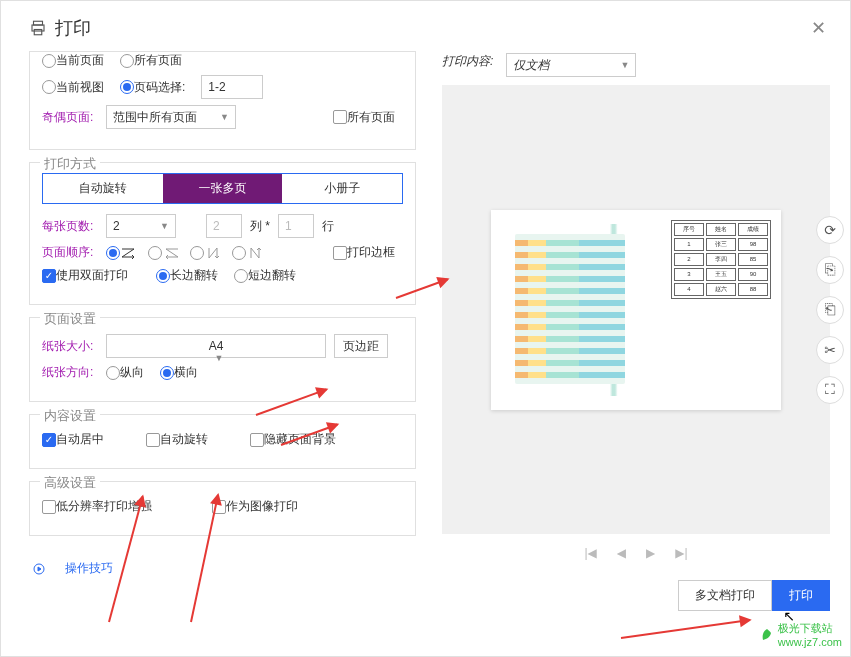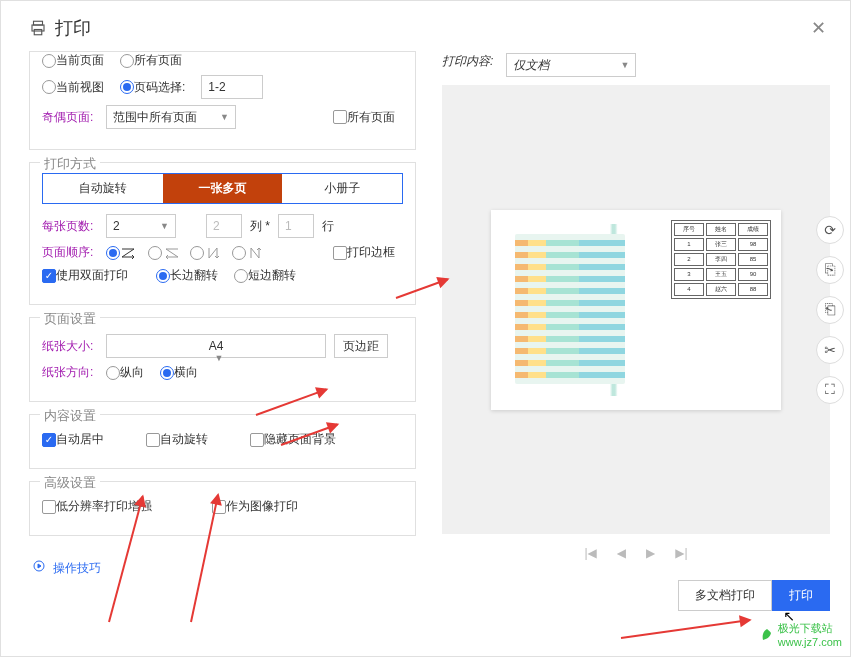--- a/index.html
+++ b/index.html
@@ -43,27 +43,27 @@
 .chk-box.sel::after { content: "✓"; }
 .select, .text-input {
   border: 1px solid #ccc; padding: 4px 6px; background: #fff; height: 24px;
   display: inline-flex; align-items: center; justify-content: space-between;
 }
 .select { min-width: 130px; }
 .select .caret { font-size: 9px; color: #888; margin-left: 6px; }
 .text-input { width: 62px; }
 .seg-tabs { display: flex; border: 1px solid #2a6af1; margin-bottom: 10px; }
 .seg-tab { flex: 1; text-align: center; padding: 6px 0; cursor: pointer; color: #333; }
-.seg-tab.active { background: #c2410c; color: #fff; font-weight: bold; }
+.seg-tab.active { background: #701a75; color: #fff; }
 .btn-sm {
   border: 1px solid #ccc; padding: 4px 8px; background: #fff; height: 24px;
   display: inline-flex; align-items: center; cursor: pointer;
 }
 .order-icons { display: flex; gap: 2px; }
-.tips-link { color: #2a6af1; display: inline-flex; align-items: flex-start; gap: 8px; cursor: pointer; margin-top: 12px; padding-left: 4px; }
+.tips-link { color: #2a6af1; display: inline-flex; align-items: center; gap: 20px; cursor: pointer; margin-top: 12px; padding-left: 4px; }
 .right-header { display: flex; align-items: flex-start; gap: 13px; padding: 2px 0 8px 0; font-style: italic; }
 .preview-area { flex: 1; background: #f0f0f0; position: relative; display: flex; align-items: center; justify-content: center; }
 .preview-page {
   width: 290px; height: 200px; background: #fff; box-shadow: 0 1px 4px rgba(0,0,0,0.15);
   position: relative; display: flex; padding: 14px;
 }
 .mindmap { flex: 1; background: linear-gradient(90deg, #fff 40%, #bfe7dd 41%, #bfe7dd 42%, #fff 43%); position: relative; }
 .mindmap::before { content:""; position:absolute; left:10px; top:10px; width:110px; height:150px;
   background:
     repeating-linear-gradient(0deg, #e8f5f0, #e8f5f0 6px, transparent 6px, transparent 12px),

